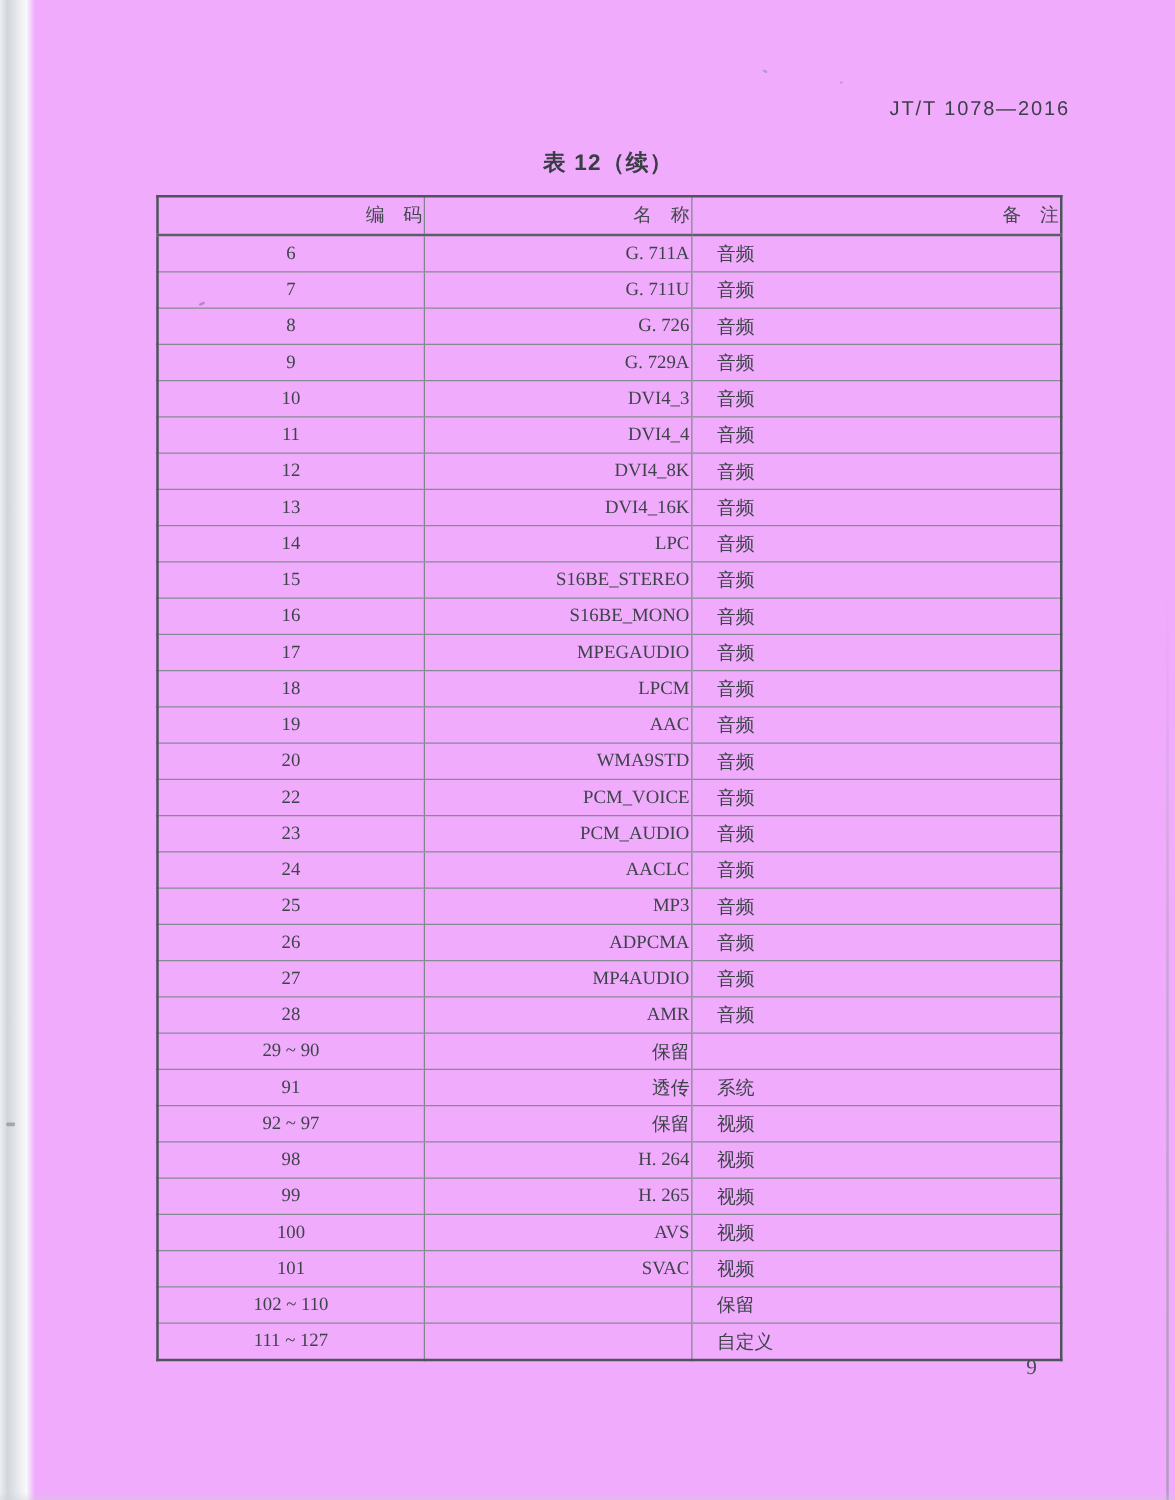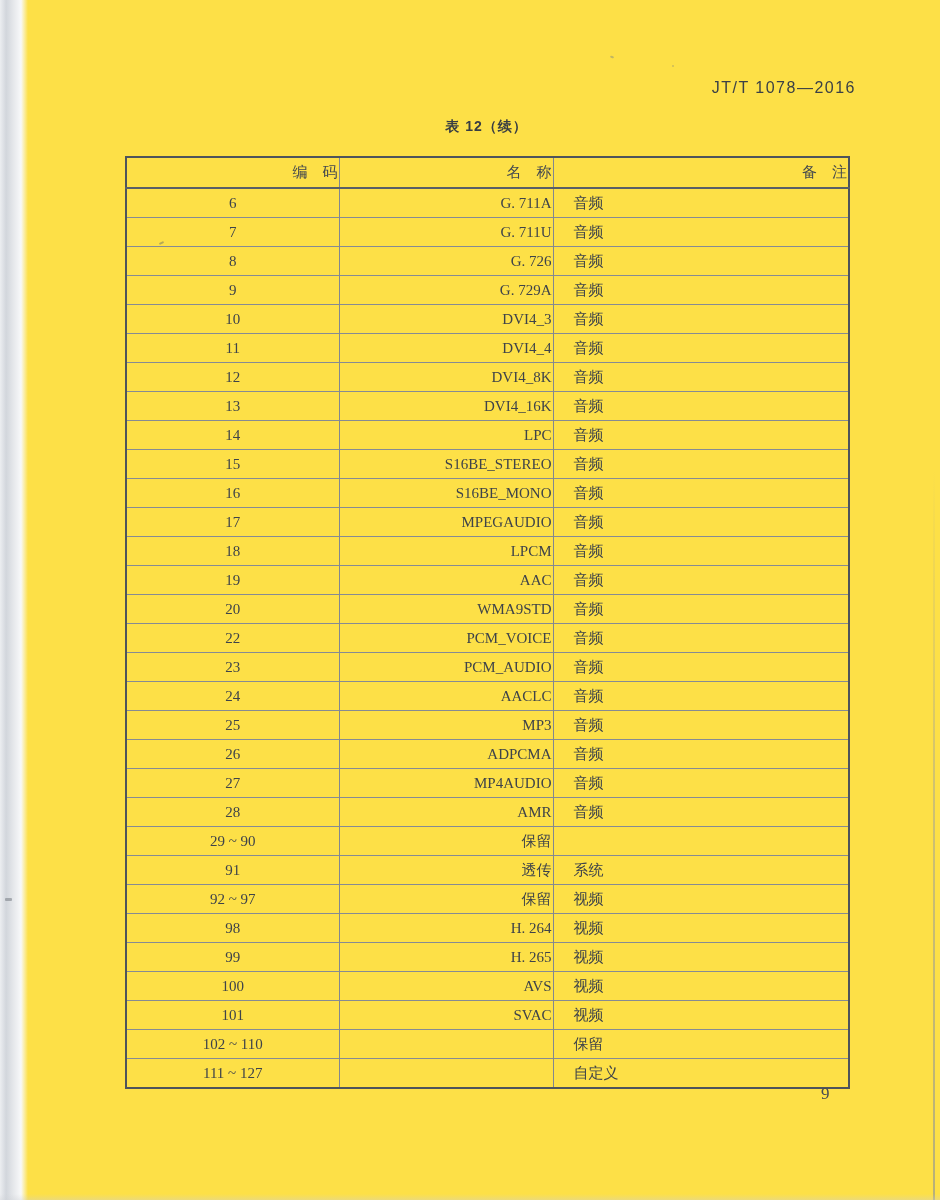--- a/index.html
+++ b/index.html
@@ -4,21 +4,21 @@
 <style>
   html, body {
     margin: 0;
     padding: 0;
     background: #ffffff;
   }
   .page {
     position: relative;
     width: 940px;
     height: 1200px;
-    background: #fde047;
+    background: #f0abfc;
     overflow: hidden;
     font-family: "Liberation Serif", "DejaVu Serif", serif;
   }
   
   .scan-left-band {
     position: absolute;
     left: 0; top: 0; bottom: 0;
     width: 28px;
     background: linear-gradient(to right,
       #eceef1 0%, #d2d6dc 22%, #e7e9ec 50%, #f8f9fa 75%, rgba(255,255,255,0) 100%);
@@ -56,21 +56,21 @@
     color: #3b4046;
   }
   
   .table-title {
     position: absolute;
     top: 118px;
     left: 125px;
     width: 723px;
     text-align: center;
     font-family: "Liberation Sans", "DejaVu Sans", sans-serif;
-    font-size: 14px;
+    font-size: 18px;
     font-weight: 600;
     letter-spacing: 1px;
     color: #383d43;
   }
   
   .data-table {
     position: absolute;
     top: 156px;
     left: 125px;
     width: 723px;

